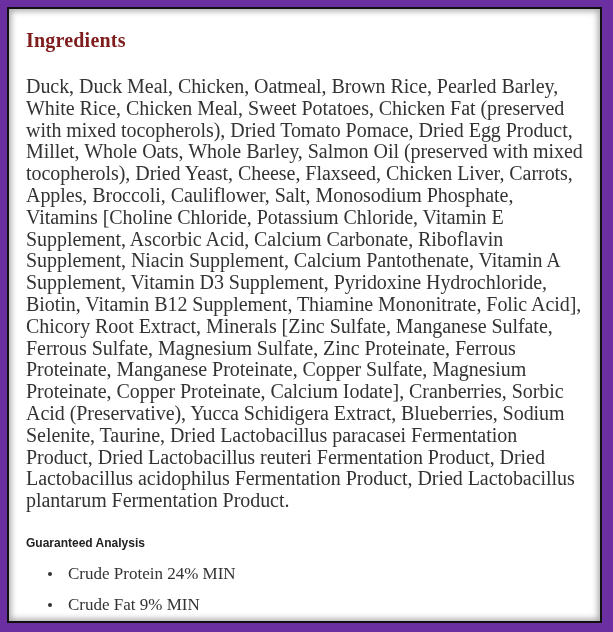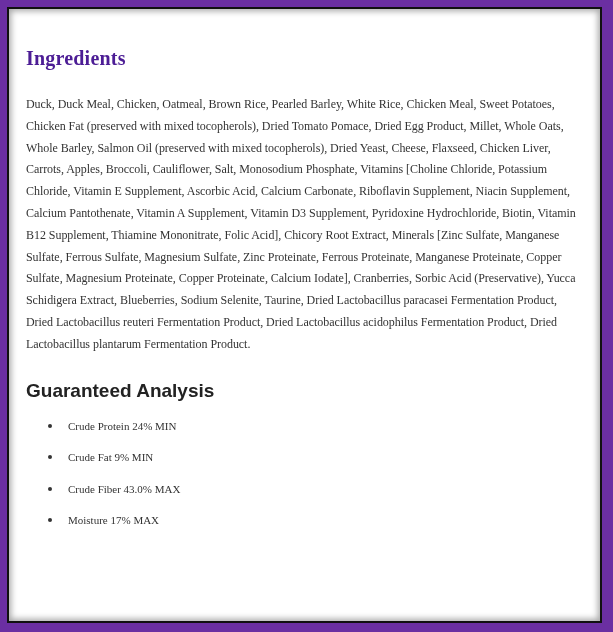--- a/index.html
+++ b/index.html
@@ -29,47 +29,47 @@
       position: absolute;
       left: 17px;
       top: 10px;
       width: 560px;
       color: #333;
     }
     h2.ingredients-title {
       font-family: "Liberation Serif", "DejaVu Serif", serif;
       font-weight: bold;
       font-size: 20px;
-      margin: 28px 0 0 0;
-      color: #4c1d95;
+      margin: 10px 0 0 0;
+      color: #7f1d1d;
       letter-spacing: 0.2px;
     }
     p.ingredients-text {
       font-family: "Liberation Serif", "DejaVu Serif", serif;
-      font-size: 12px;
+      font-size: 20px;
       line-height: 21.8px;
       margin: 24px 0 0 0;
       color: #333;
       letter-spacing: -0.05px;
     }
     h3.ga-title {
       font-family: "Liberation Sans", "DejaVu Sans", sans-serif;
       font-weight: bold;
-      font-size: 19px;
+      font-size: 12px;
       margin: 24px 0 0 0;
       color: #222;
     }
     ul.ga-list {
       list-style: none;
       margin: 14px 0 0 0;
       padding: 0 0 0 22px;
     }
     ul.ga-list li {
       font-family: "Liberation Serif", "DejaVu Serif", serif;
-      font-size: 11px;
+      font-size: 17px;
       line-height: 20px;
       margin: 0 0 11.5px 0;
       color: #333;
       position: relative;
       padding-left: 20px;
     }
     ul.ga-list li .bullet {
       position: absolute;
       left: 0;
       top: 8px;

